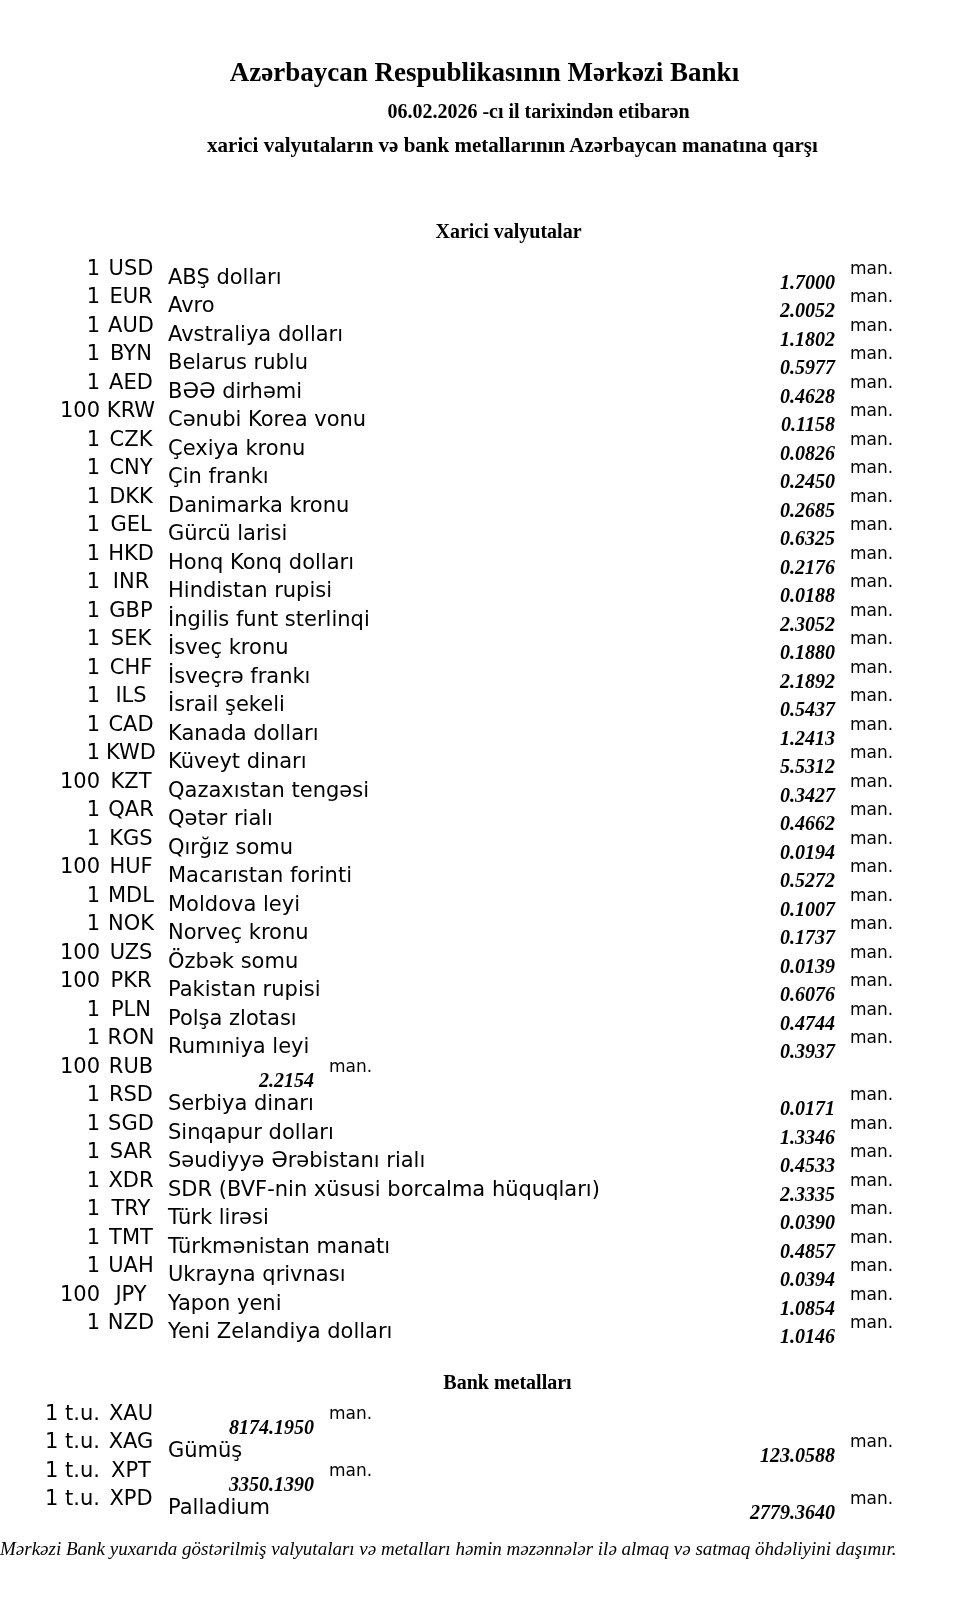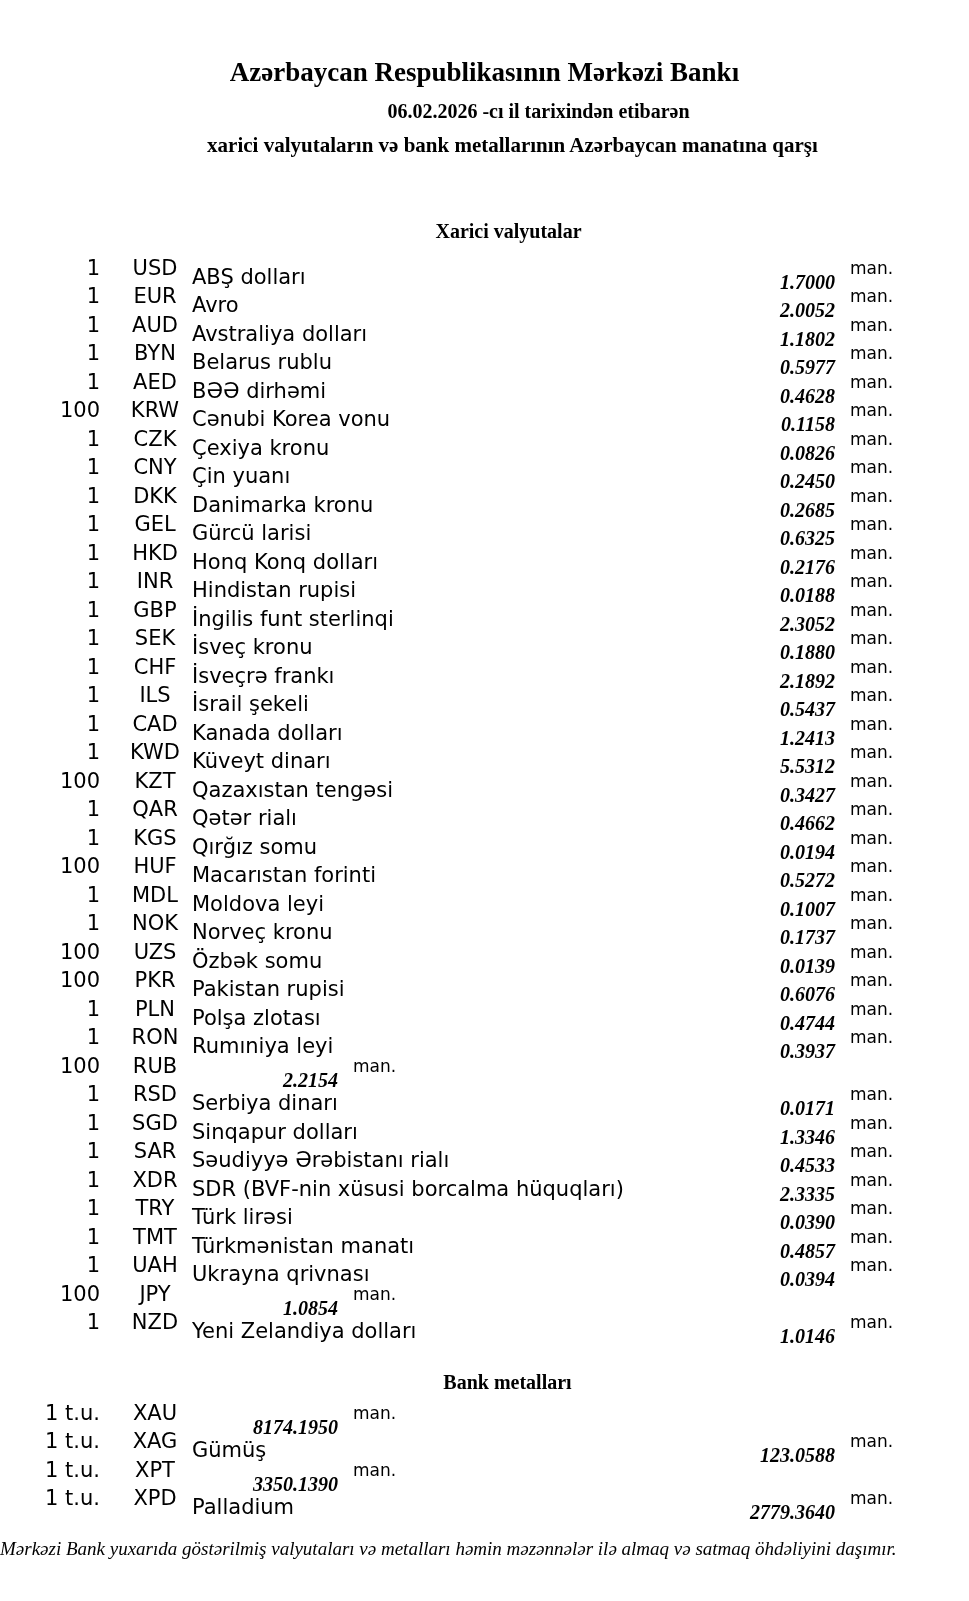--- a/index.html
+++ b/index.html
@@ -27,21 +27,21 @@
   .sec-cur    { top: 220px; left: 24px; font-size: 20px; }
   .sec-met    { top: 1371px; left: 23px; font-size: 20px; }
 
   .rows { position: absolute; left: 0; width: 905px; }
   #currency-rows { top: 254px; }
   #metal-rows    { top: 1399px; }
 
   .row { display: flex; align-items: center; height: 28.5px; }
   .cell { display: block; white-space: nowrap; line-height: 1; }
   .qty  { width: 100px; text-align: right;  font-size: 21px; }
-  .code { width: 62px;  text-align: center; font-size: 21px; margin-left: 24px; }
+  .code { width: 62px;  text-align: center; font-size: 21px; }
   .name { flex: 1; padding-left: 6px; font-size: 21px; position: relative; top: -2px; margin-top: 22px; }
   .rate {
     width: 152px; text-align: right;
     font-family: "Liberation Serif", serif;
     font-style: italic; font-weight: bold;
     font-size: 20px;
     margin-top: 27px;
   }
   .unit { width: 70px; padding-left: 15px; font-size: 17px; }
 
@@ -115,21 +115,21 @@
       <div class="row">
         <span class="cell qty">1</span>
         <span class="cell code">CZK</span>
         <span class="cell name">Çexiya kronu</span>
         <span class="cell rate">0.0826</span>
         <span class="cell unit">man.</span>
       </div>
       <div class="row">
         <span class="cell qty">1</span>
         <span class="cell code">CNY</span>
-        <span class="cell name">Çin yuanı</span>
+        <span class="cell name">Çin frankı</span>
         <span class="cell rate">0.2450</span>
         <span class="cell unit">man.</span>
       </div>
       <div class="row">
         <span class="cell qty">1</span>
         <span class="cell code">DKK</span>
         <span class="cell name">Danimarka kronu</span>
         <span class="cell rate">0.2685</span>
         <span class="cell unit">man.</span>
       </div>
@@ -317,20 +317,21 @@
       <div class="row">
         <span class="cell qty">1</span>
         <span class="cell code">UAH</span>
         <span class="cell name">Ukrayna qrivnası</span>
         <span class="cell rate">0.0394</span>
         <span class="cell unit">man.</span>
       </div>
       <div class="row">
         <span class="cell qty">100</span>
         <span class="cell code">JPY</span>
+        <span class="cell name">Yapon yeni</span>
         <span class="cell rate">1.0854</span>
         <span class="cell unit">man.</span>
       </div>
       <div class="row">
         <span class="cell qty">1</span>
         <span class="cell code">NZD</span>
         <span class="cell name">Yeni Zelandiya dolları</span>
         <span class="cell rate">1.0146</span>
         <span class="cell unit">man.</span>
       </div>

